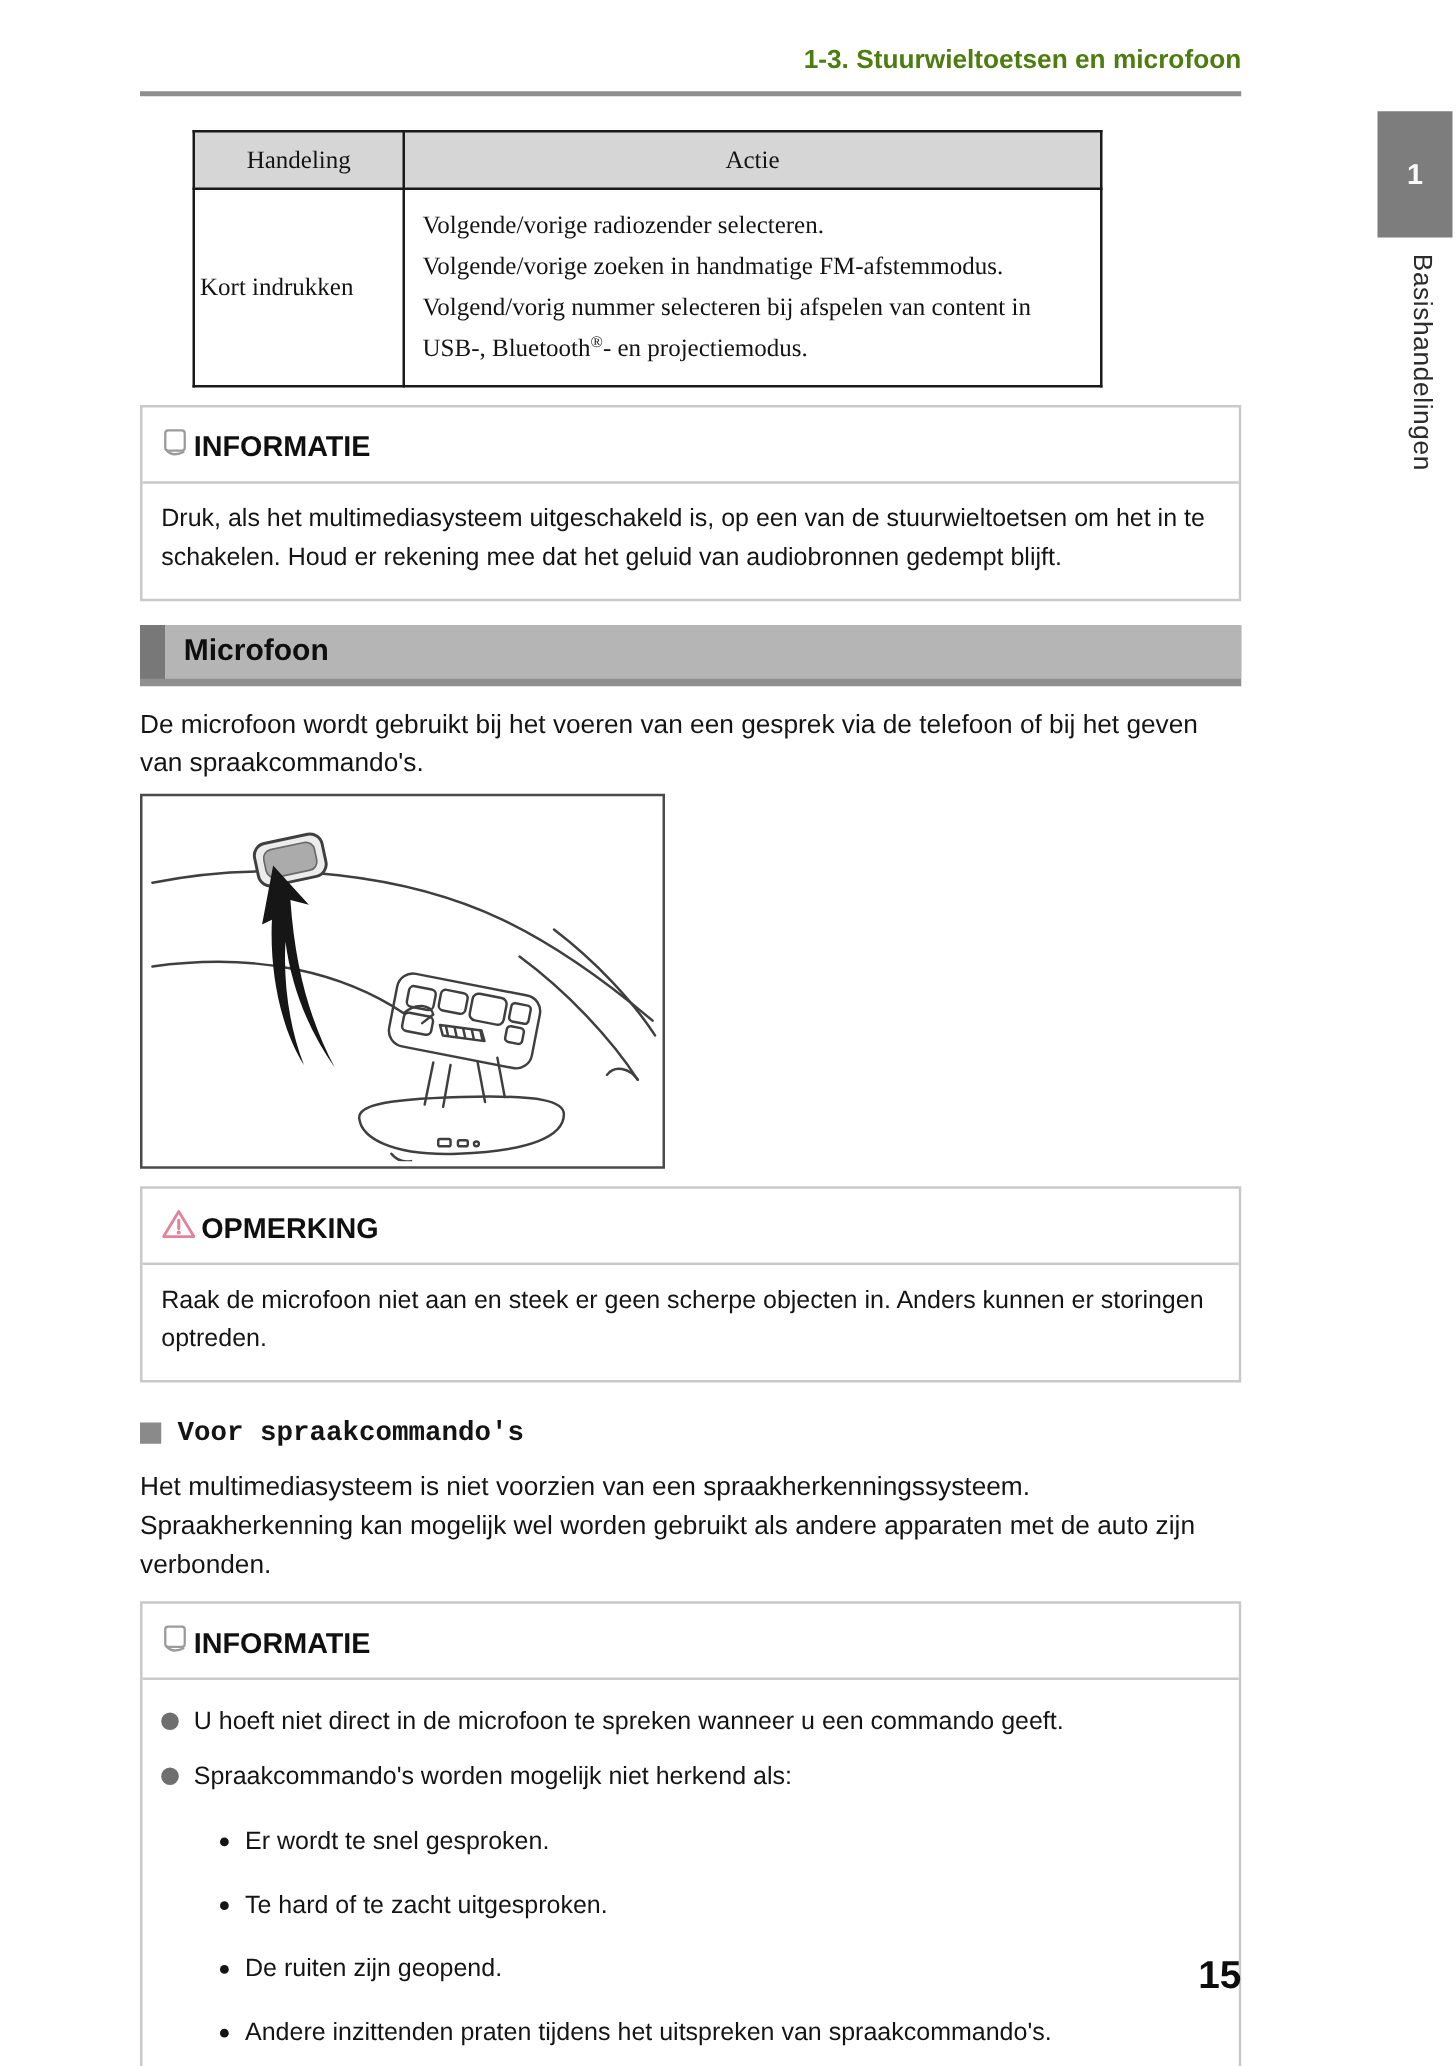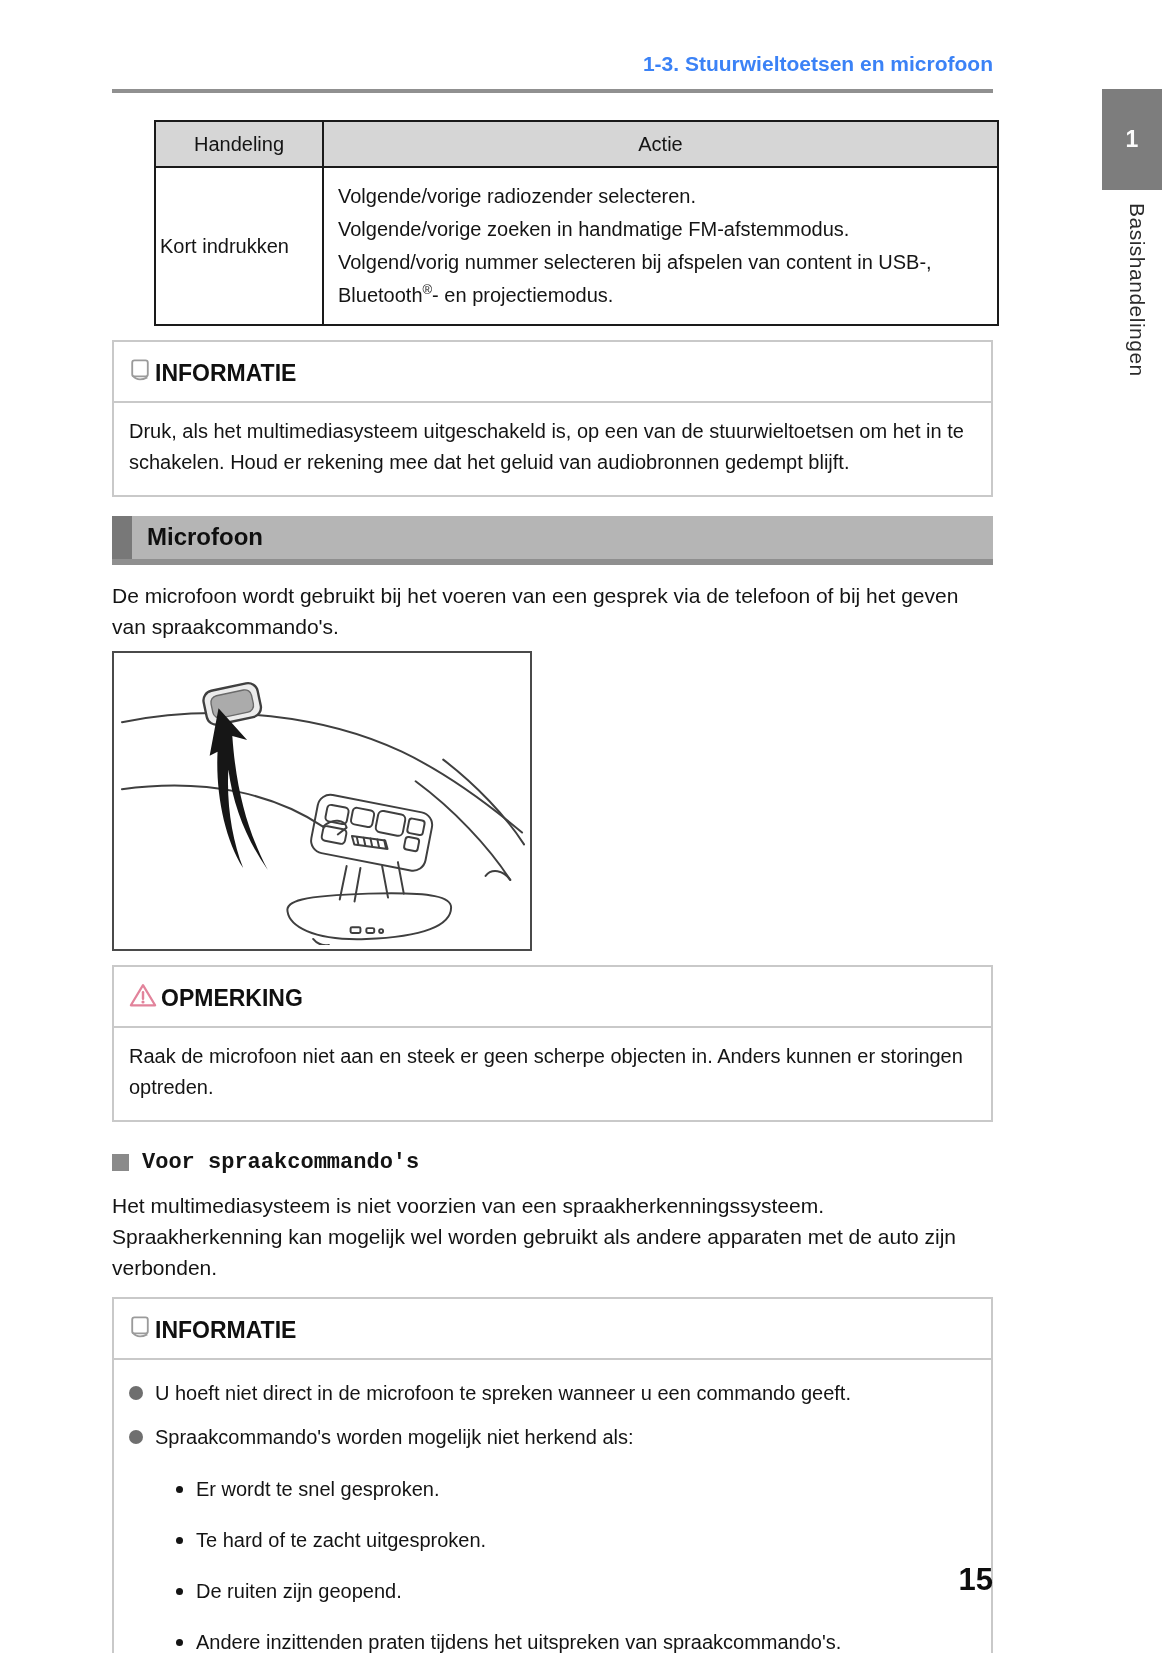--- a/index.html
+++ b/index.html
@@ -10,38 +10,39 @@
     color:#141414;
     position:relative;
     overflow:hidden;
   }
   .content {
     position:absolute; left:112px; top:0; width:881px;
   }
 
   
   .page-header {
-    padding-top:52px;
+    padding-top:36px;
     text-align:right;
     font-size:21px;
     font-weight:bold;
-    color:#3b82f6;
+    color:#4d7c0f;
   }
   .header-rule {
     margin-top:13px;
     height:4px;
     background:#909090;
   }
 
   
   .op-table {
     margin:27px 0 0 42px;
-    width:845px;
+    width:728px;
     border-collapse:collapse;
     font-size:20px;
+    font-family:Liberation Serif, serif;
   }
   .op-table th, .op-table td { border:2px solid #1a1a1a; }
   .op-table th {
     background:#d6d6d6;
     font-weight:normal;
     height:46px;
     text-align:center;
   }
   .col-handeling { width:168px; }
   .cell-handeling { padding:6px 4px;margin-top:37px; }

